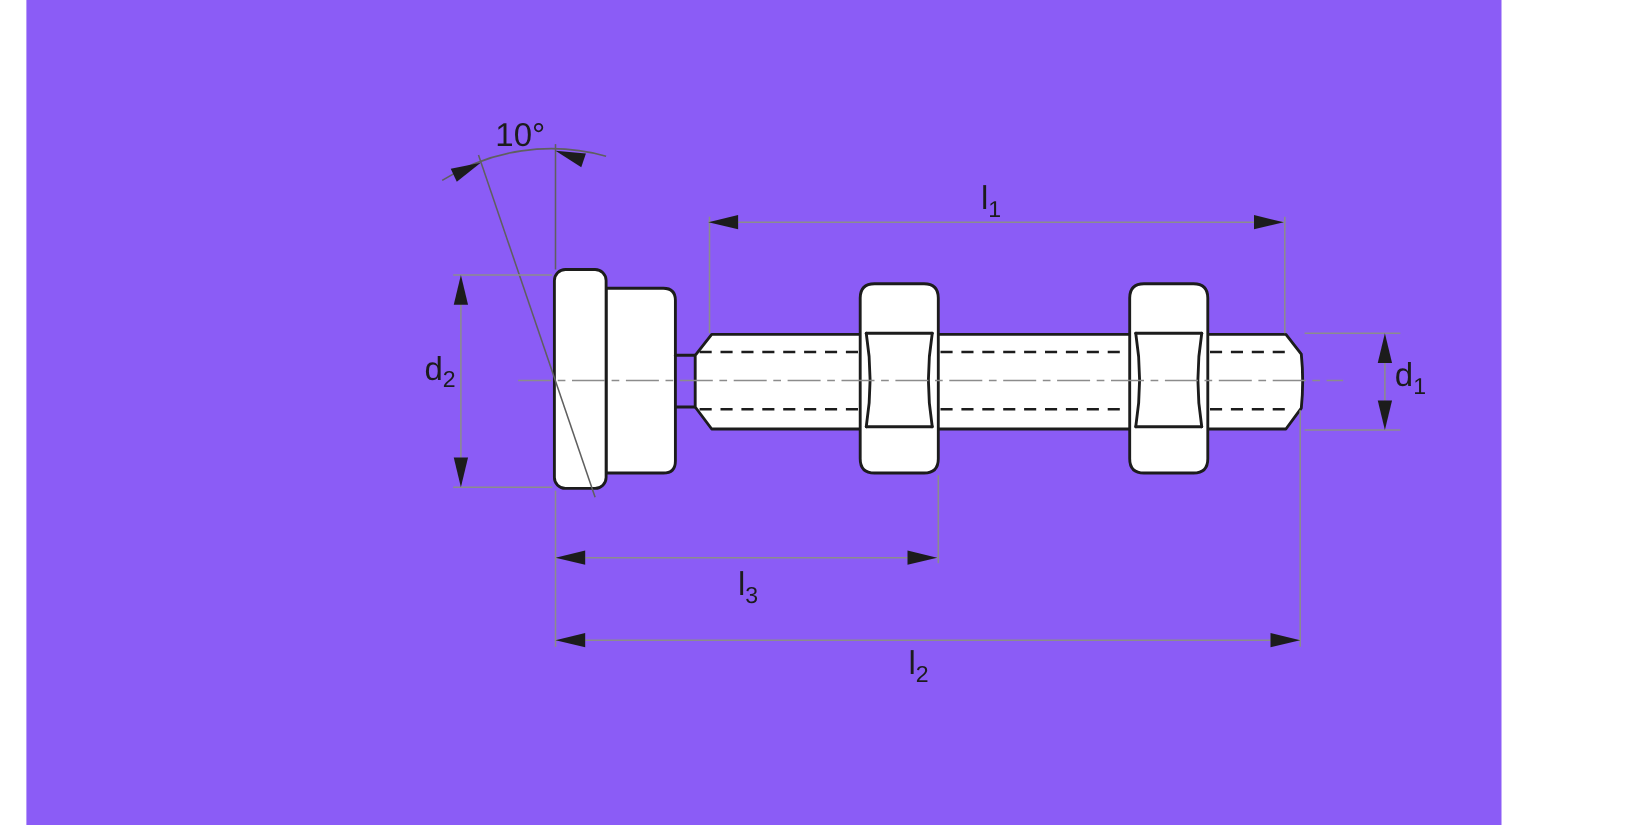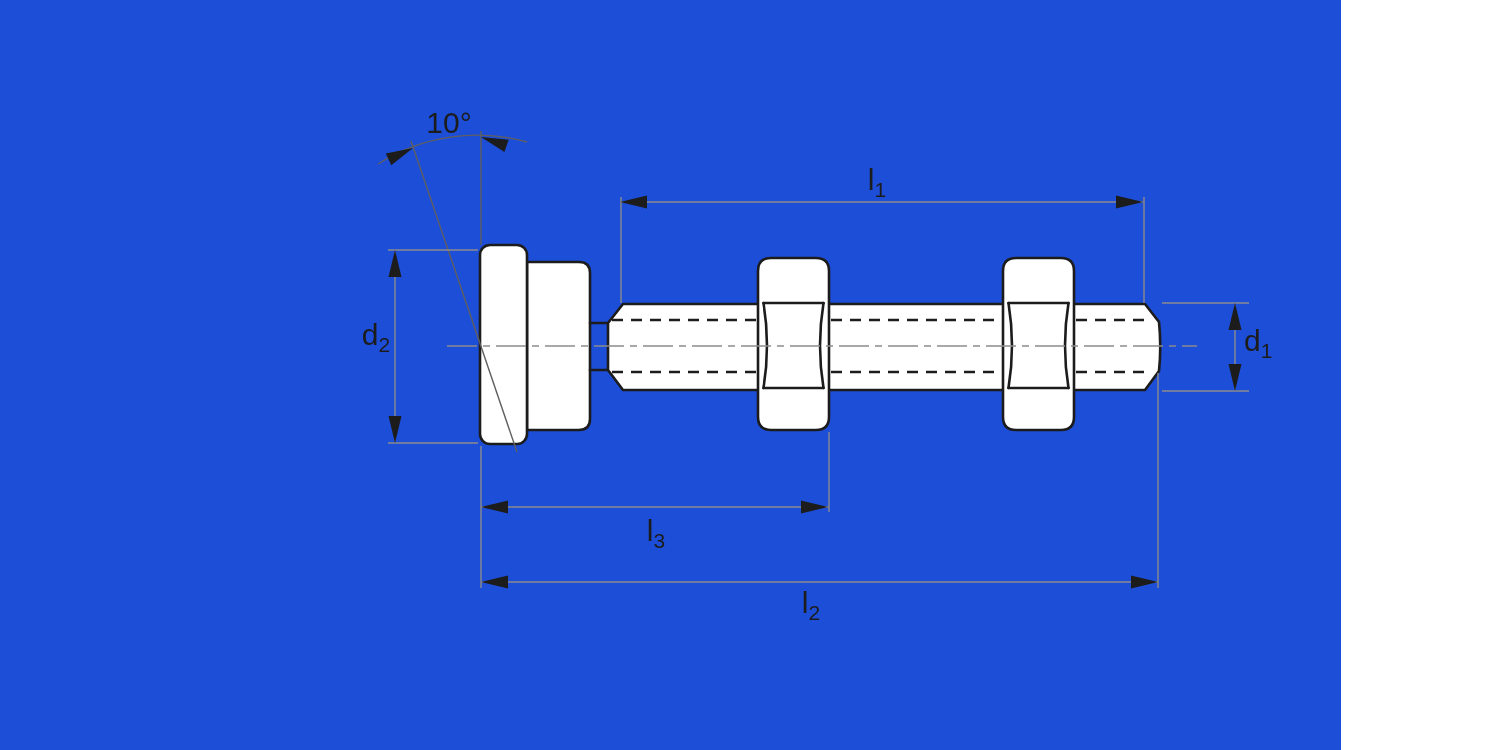--- a/index.html
+++ b/index.html
@@ -4,23 +4,24 @@
 <style>
   html, body {
     margin: 0;
     padding: 0;
     background: #ffffff;
   }
   .stage {
     position: relative;
     width: 1341px;
     height: 750px;
-    background: #1d4ed8;
+    background: #8b5cf6;
     overflow: hidden;
     font-family: "Liberation Sans", "DejaVu Sans", sans-serif;
+    margin-left: 24px;
   }
   svg { display: block; }
   .part {
     fill: #ffffff;
     stroke: #1c1c1c;
     stroke-width: 2.6;
     stroke-linejoin: round;
     stroke-linecap: round;
   }
   .part-line {

